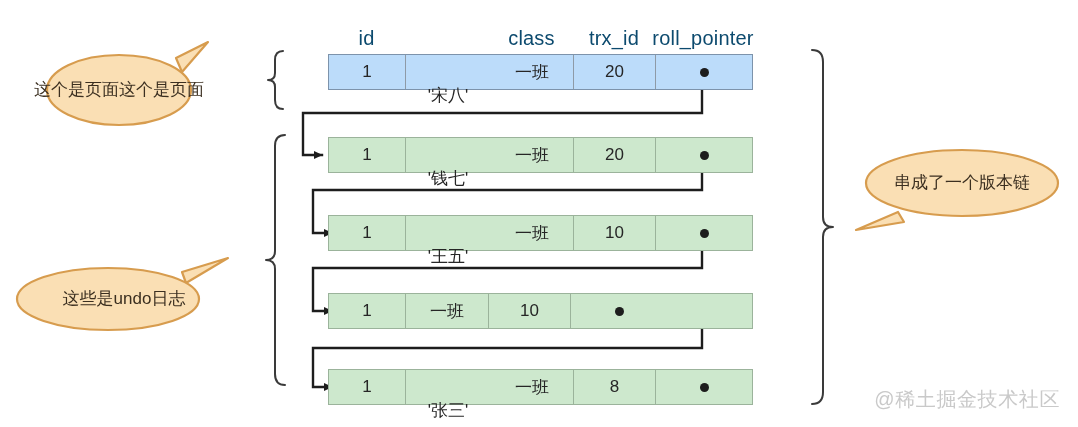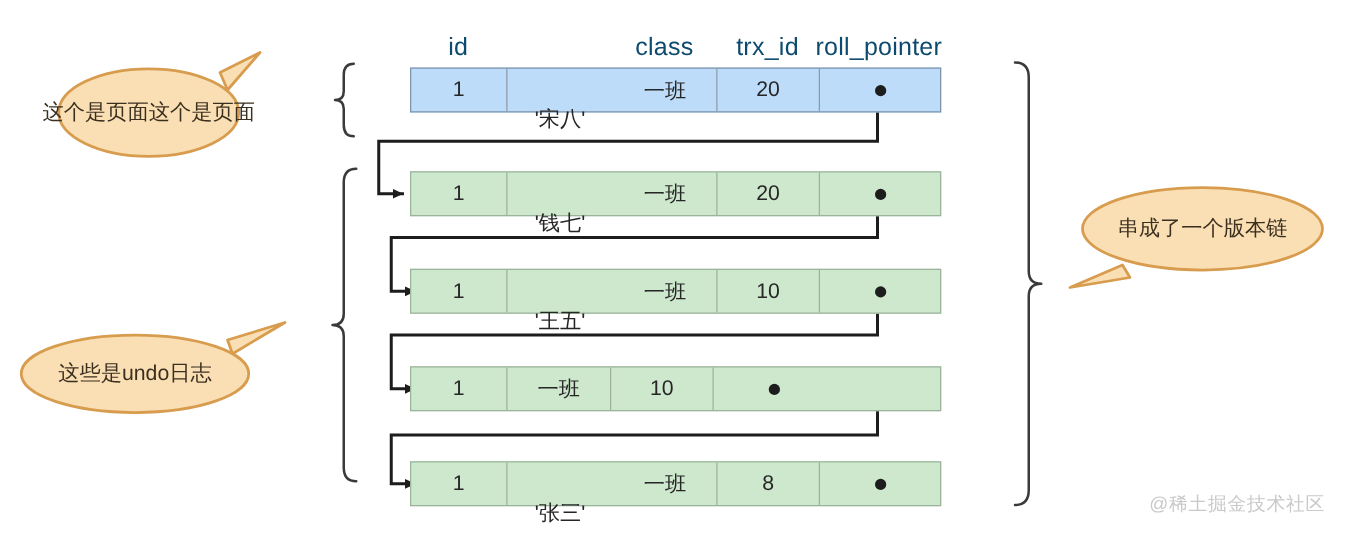--- a/index.html
+++ b/index.html
@@ -109,21 +109,21 @@
     color: #3b2f20;
     line-height: 1.35;
     white-space: nowrap;
   }
 
   
   .watermark {
     position: absolute;
     right: 18px;
     bottom: 14px;
-    font-size: 15px;
+    font-size: 20px;
     color: #c9c9c9;
     letter-spacing: .6px;
     white-space: nowrap;
   }
 </style>
 </head>
 <body>
 
 <div id="stage">
 
@@ -224,21 +224,21 @@
     <div class="cell c-pointer">
       <span class="ptr-dot"></span>
     </div>
   </div>
 
   <div class="callout-text" style="left:47px; top:65px; width:144px; height:50px;">
     <span>这个是页面</span>
     <span>这个是页面</span>
   </div>
 
-  <div class="callout-text" style="left:17px; top:286px; width:182px; height:26px;">
+  <div class="callout-text" style="left:17px; top:286px; width:182px; height:26px;padding-left:16px;">
     <span>这些是undo日志</span>
   </div>
 
   <div class="callout-text" style="left:866px; top:170px; width:192px; height:26px;">
     <span>串成了一个版本链</span>
   </div>
 
   <div class="watermark">@稀土掘金技术社区</div>
 
 </div>

